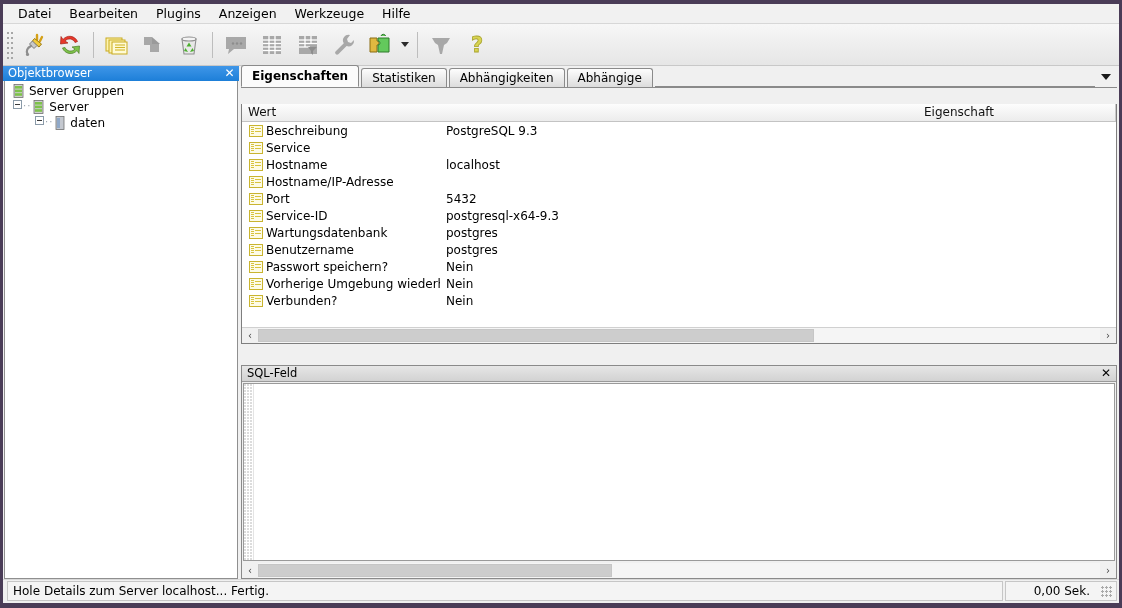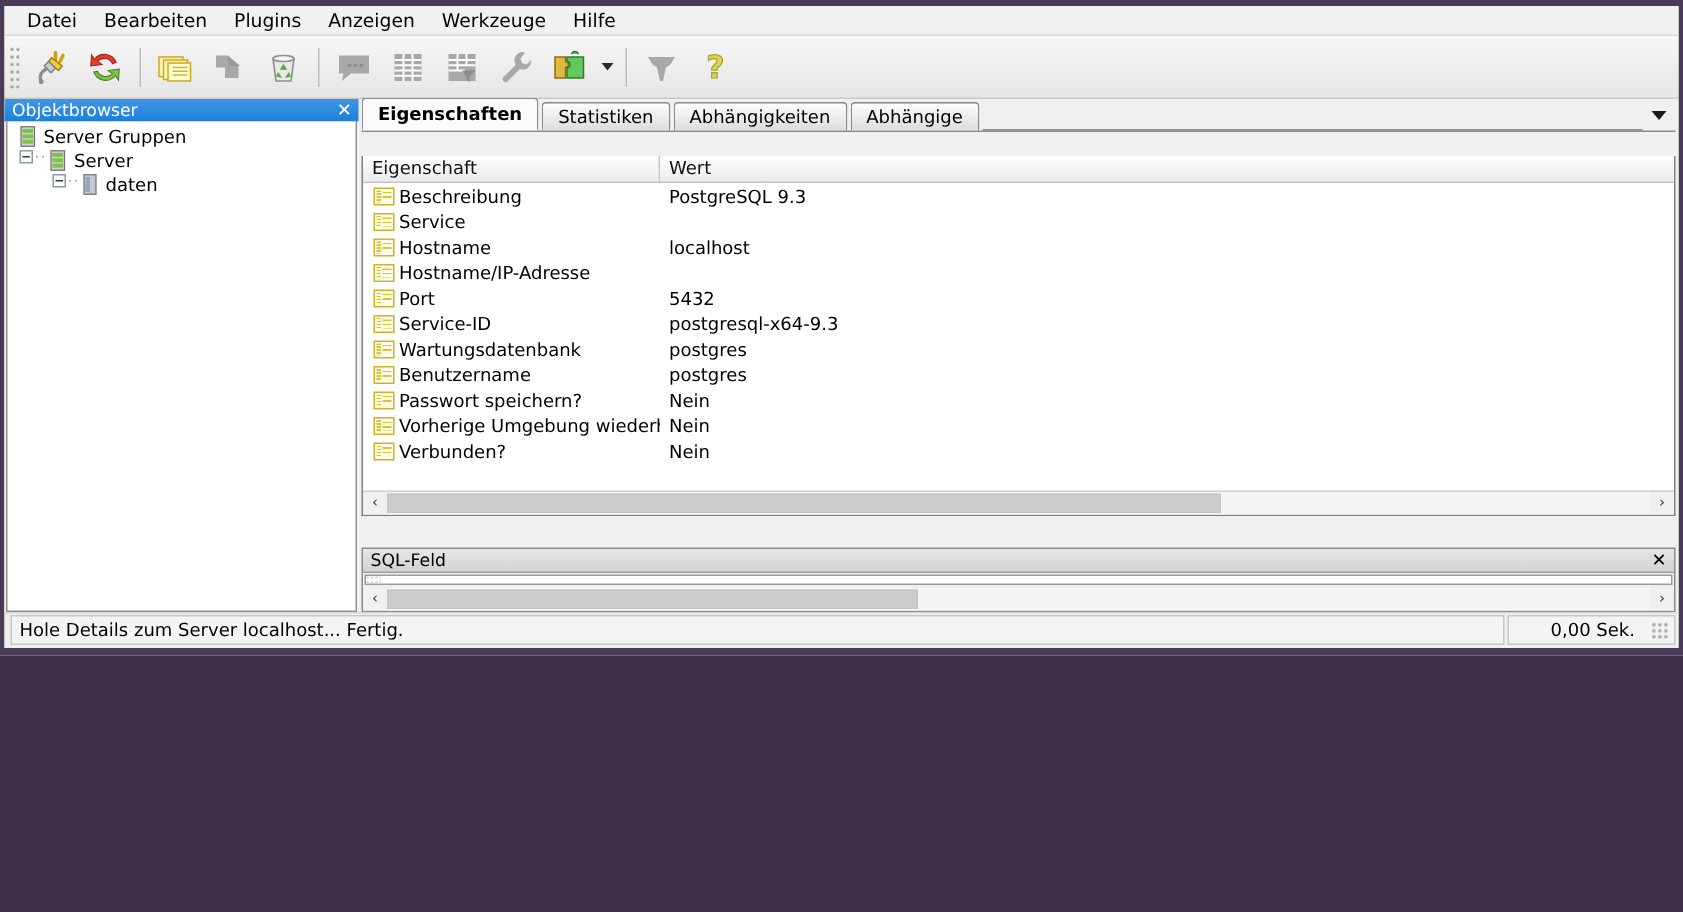--- a/index.html
+++ b/index.html
@@ -7,21 +7,21 @@
     margin: 0; padding: 0;
     width: 1122px; height: 608px;
     overflow: hidden;
     font-family: "DejaVu Sans", "Liberation Sans", sans-serif;
     font-size: 12px;
     background: #3a2f45;
   }
 
   #app {
     position: relative;
-    width: 1122px; height: 437px;
+    width: 1122px; height: 608px;
     background: #f0f0f0;
     border: 3px solid #4a3c57;
     border-top-width: 4px;
     border-bottom-width: 5px;
   }
 
   
   .menubar {
     height: 20px;
     background: #f1f1f1;
@@ -558,22 +558,22 @@
         <div class="tab">Abhängigkeiten</div>
         <div class="tab">Abhängige</div>
         <div class="tabspacer"></div>
         <div class="tabmenu">
           <span class="caret"></span>
         </div>
       </div>
 
       <div class="propwrap">
         <div class="propheader">
+          <div class="ph-cell ph-val">Wert</div>
           <div class="ph-cell ph-prop">Eigenschaft</div>
-          <div class="ph-cell ph-val">Wert</div>
         </div>
         <div class="proprows">
 
           <div class="prow">
             <div class="pr-name">
                 <span class="ico-prop"></span>
                 <span>Beschreibung</span>
               </div>
             <div class="pr-val">PostgreSQL 9.3</div>
           </div>

